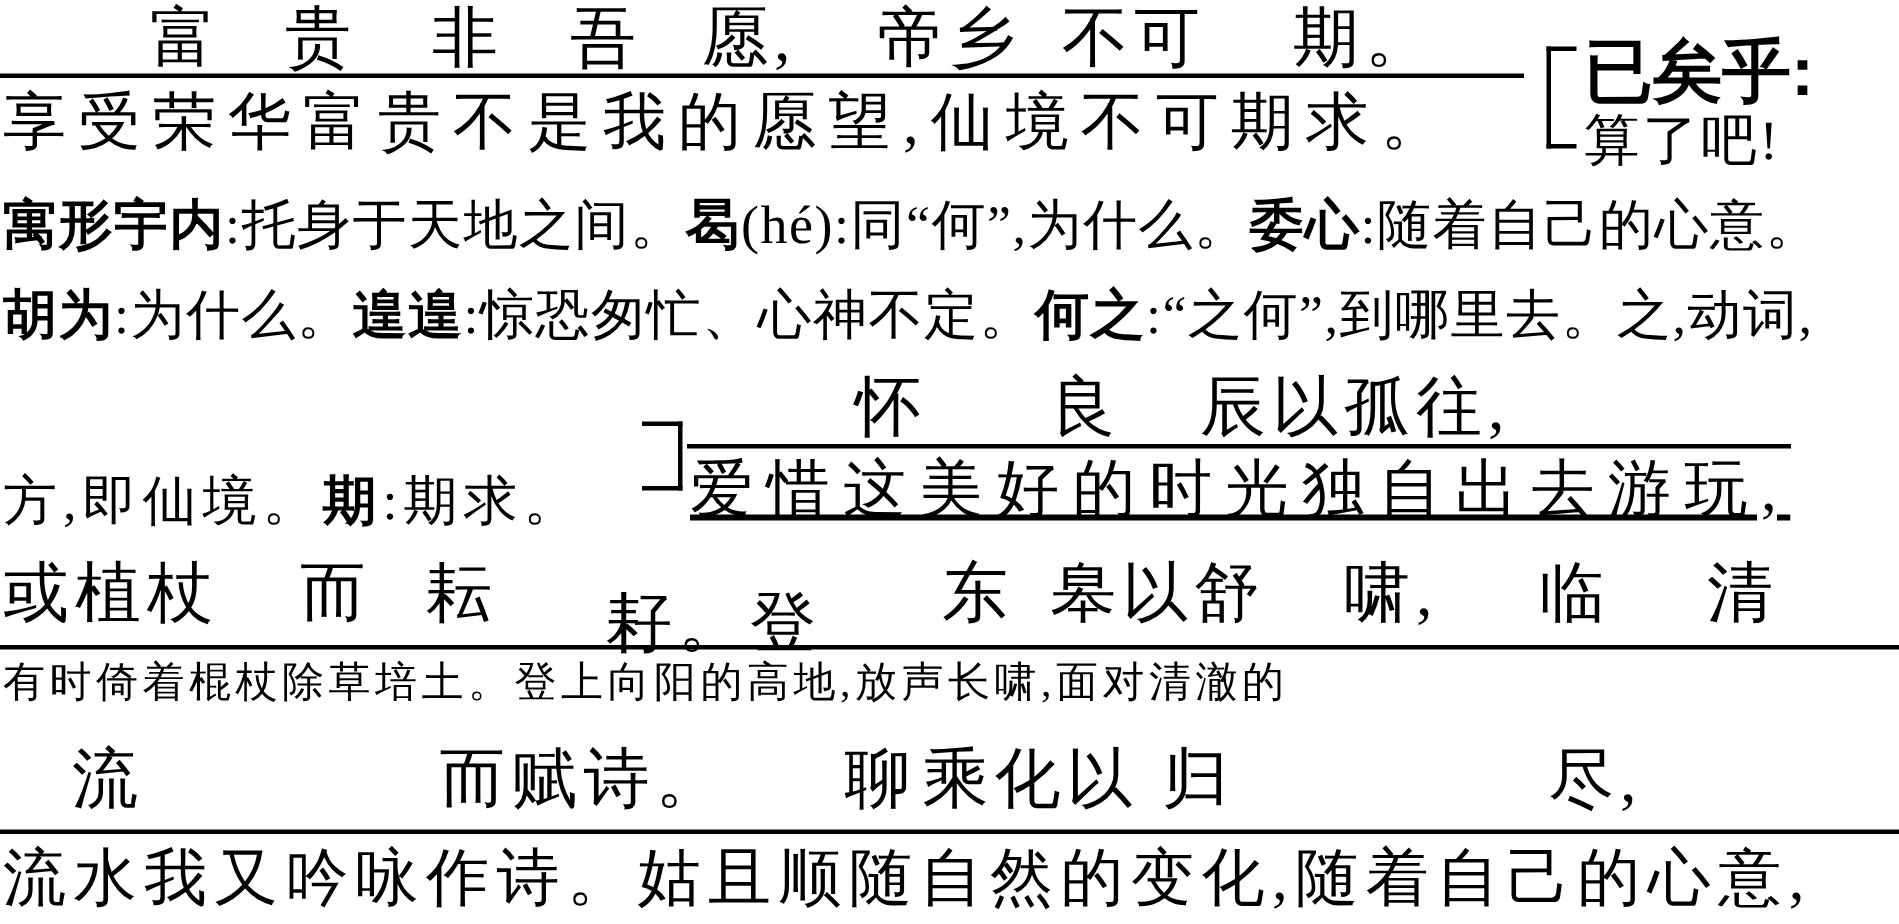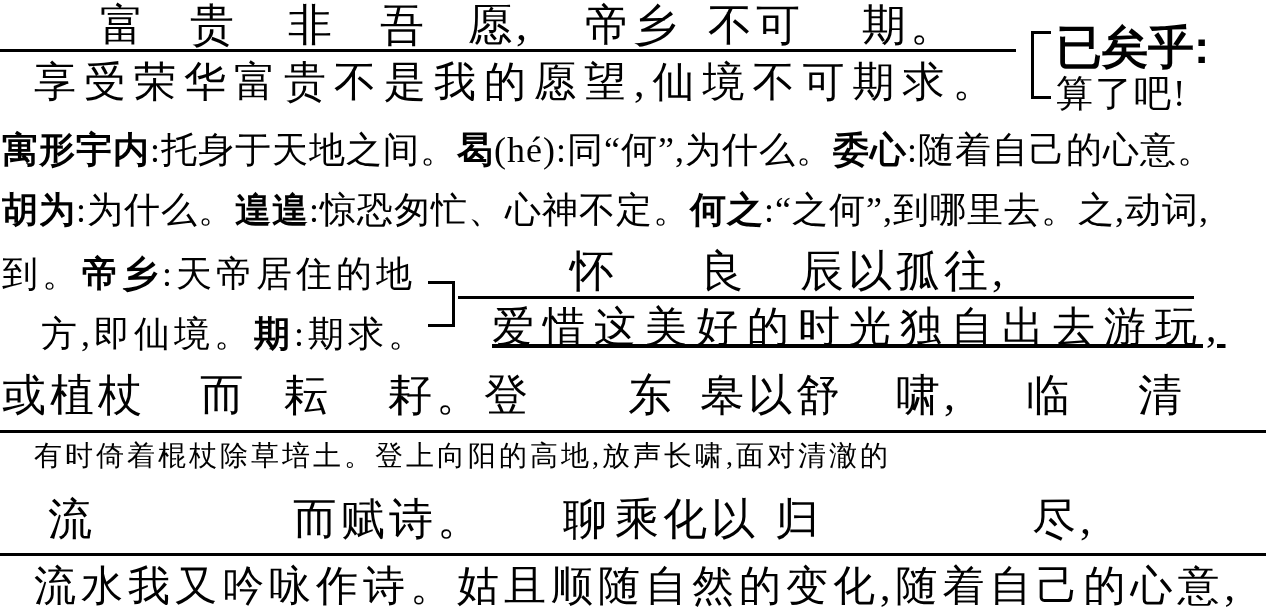--- a/index.html
+++ b/index.html
@@ -5,21 +5,21 @@
   html,body{margin:0;padding:0;background:#ffffff;}
   #page{
     position:relative;
     width:1266px;height:616px;
     background:#ffffff;color:#000000;
     font-family:"Liberation Serif", serif;
     overflow:hidden;
   }
   .abs{position:absolute;}
   .verse{font-size:44px;line-height:1.1;white-space:nowrap;letter-spacing:4px;}
-  .trans{font-size:42px;line-height:1.1;white-space:nowrap;margin-left:32px;}
+  .trans{font-size:42px;line-height:1.1;white-space:nowrap;}
   .anno{font-size:36px;line-height:1.2;white-space:nowrap;letter-spacing:1px;}
   .anno .term{font-family:"Liberation Sans", sans-serif;font-weight:bold;}
   .rule{background:#000;height:3px;}
   .bracket-open{
     width:17px;height:62px;
     border-left:3px solid #000;border-top:3px solid #000;border-bottom:3px solid #000;
   }
   .bracket-close{
     width:24px;height:40px;
     border-right:3px solid #000;border-top:3px solid #000;border-bottom:3px solid #000;
@@ -53,41 +53,38 @@
   <div class="side-gloss abs" style="top:69px;left:1056px;">算了吧!</div>
 
   <div class="anno abs" style="top:128px;left:2px;">
     <span class="term">寓形宇内</span><span class="def">:托身于天地之间。</span><span class="term">曷</span><span class="def">(hé):同“何”,为什么。</span><span class="term">委心</span><span class="def">:随着自己的心意。</span>
   </div>
 
   <div class="anno abs" style="top:188px;left:2px;">
     <span class="term">胡为</span><span class="def">:为什么。</span><span class="term">遑遑</span><span class="def">:惊恐匆忙、心神不定。</span><span class="term">何之</span><span class="def">:“之何”,到哪里去。之,动词,</span>
   </div>
 
-  <div class="anno abs" style="top:252px;left:2px;letter-spacing:4px;">
-    <span class="def">到。</span><span class="term">帝乡</span><span class="def">:天帝居住的地</span>
-  </div>
-  <div class="anno abs" style="top:312px;left:2px;letter-spacing:4px;margin-left:39px;">
+  <div class="anno abs" style="top:312px;left:2px;letter-spacing:4px;">
     <span class="def">方,即仙境。</span><span class="term">期</span><span class="def">:期求。</span>
   </div>
   <div class="bracket-close abs" style="top:281px;left:428px;"></div>
 
   <div class="verse abs" style="top:248px;left:0;width:1266px;height:48px;">
     <span class="abs" style="left:570px;">怀</span>
     <span class="abs" style="left:700px;">良</span>
     <span class="abs" style="left:800px;">辰以孤往,</span>
   </div>
   <div class="rule abs" style="top:296px;left:458px;width:736px;"></div>
   <div class="trans abs" style="top:304px;left:460px;letter-spacing:9px;text-decoration:underline;">爱惜这美好的时光独自出去游玩,</div>
 
   <div class="verse abs" style="top:372px;left:0;width:1266px;height:55px;">
     <span class="abs" style="left:2px;">或植杖</span>
     <span class="abs" style="left:200px;">而</span>
     <span class="abs" style="left:284px;">耘</span>
-    <span class="abs" style="left:388px;">耔。登</span>
+    <span class="abs" style="left:404px;margin-top:20px;">耔。登</span>
     <span class="abs" style="left:628px;">东</span>
     <span class="abs" style="left:700px;font-family:Liberation Serif, serif;">皋以舒</span>
     <span class="abs" style="left:896px;">啸,</span>
     <span class="abs" style="left:1026px;">临</span>
     <span class="abs" style="left:1138px;">清</span>
   </div>
   <div class="rule abs" style="top:430px;left:0;width:1266px;"></div>
   <div class="trans abs" style="top:441px;left:2px;font-size:28px;letter-spacing:3px;">有时倚着棍杖除草培土。登上向阳的高地,放声长啸,面对清澈的</div>
 
   <div class="verse abs" style="top:496px;left:0;width:1266px;height:52px;">

